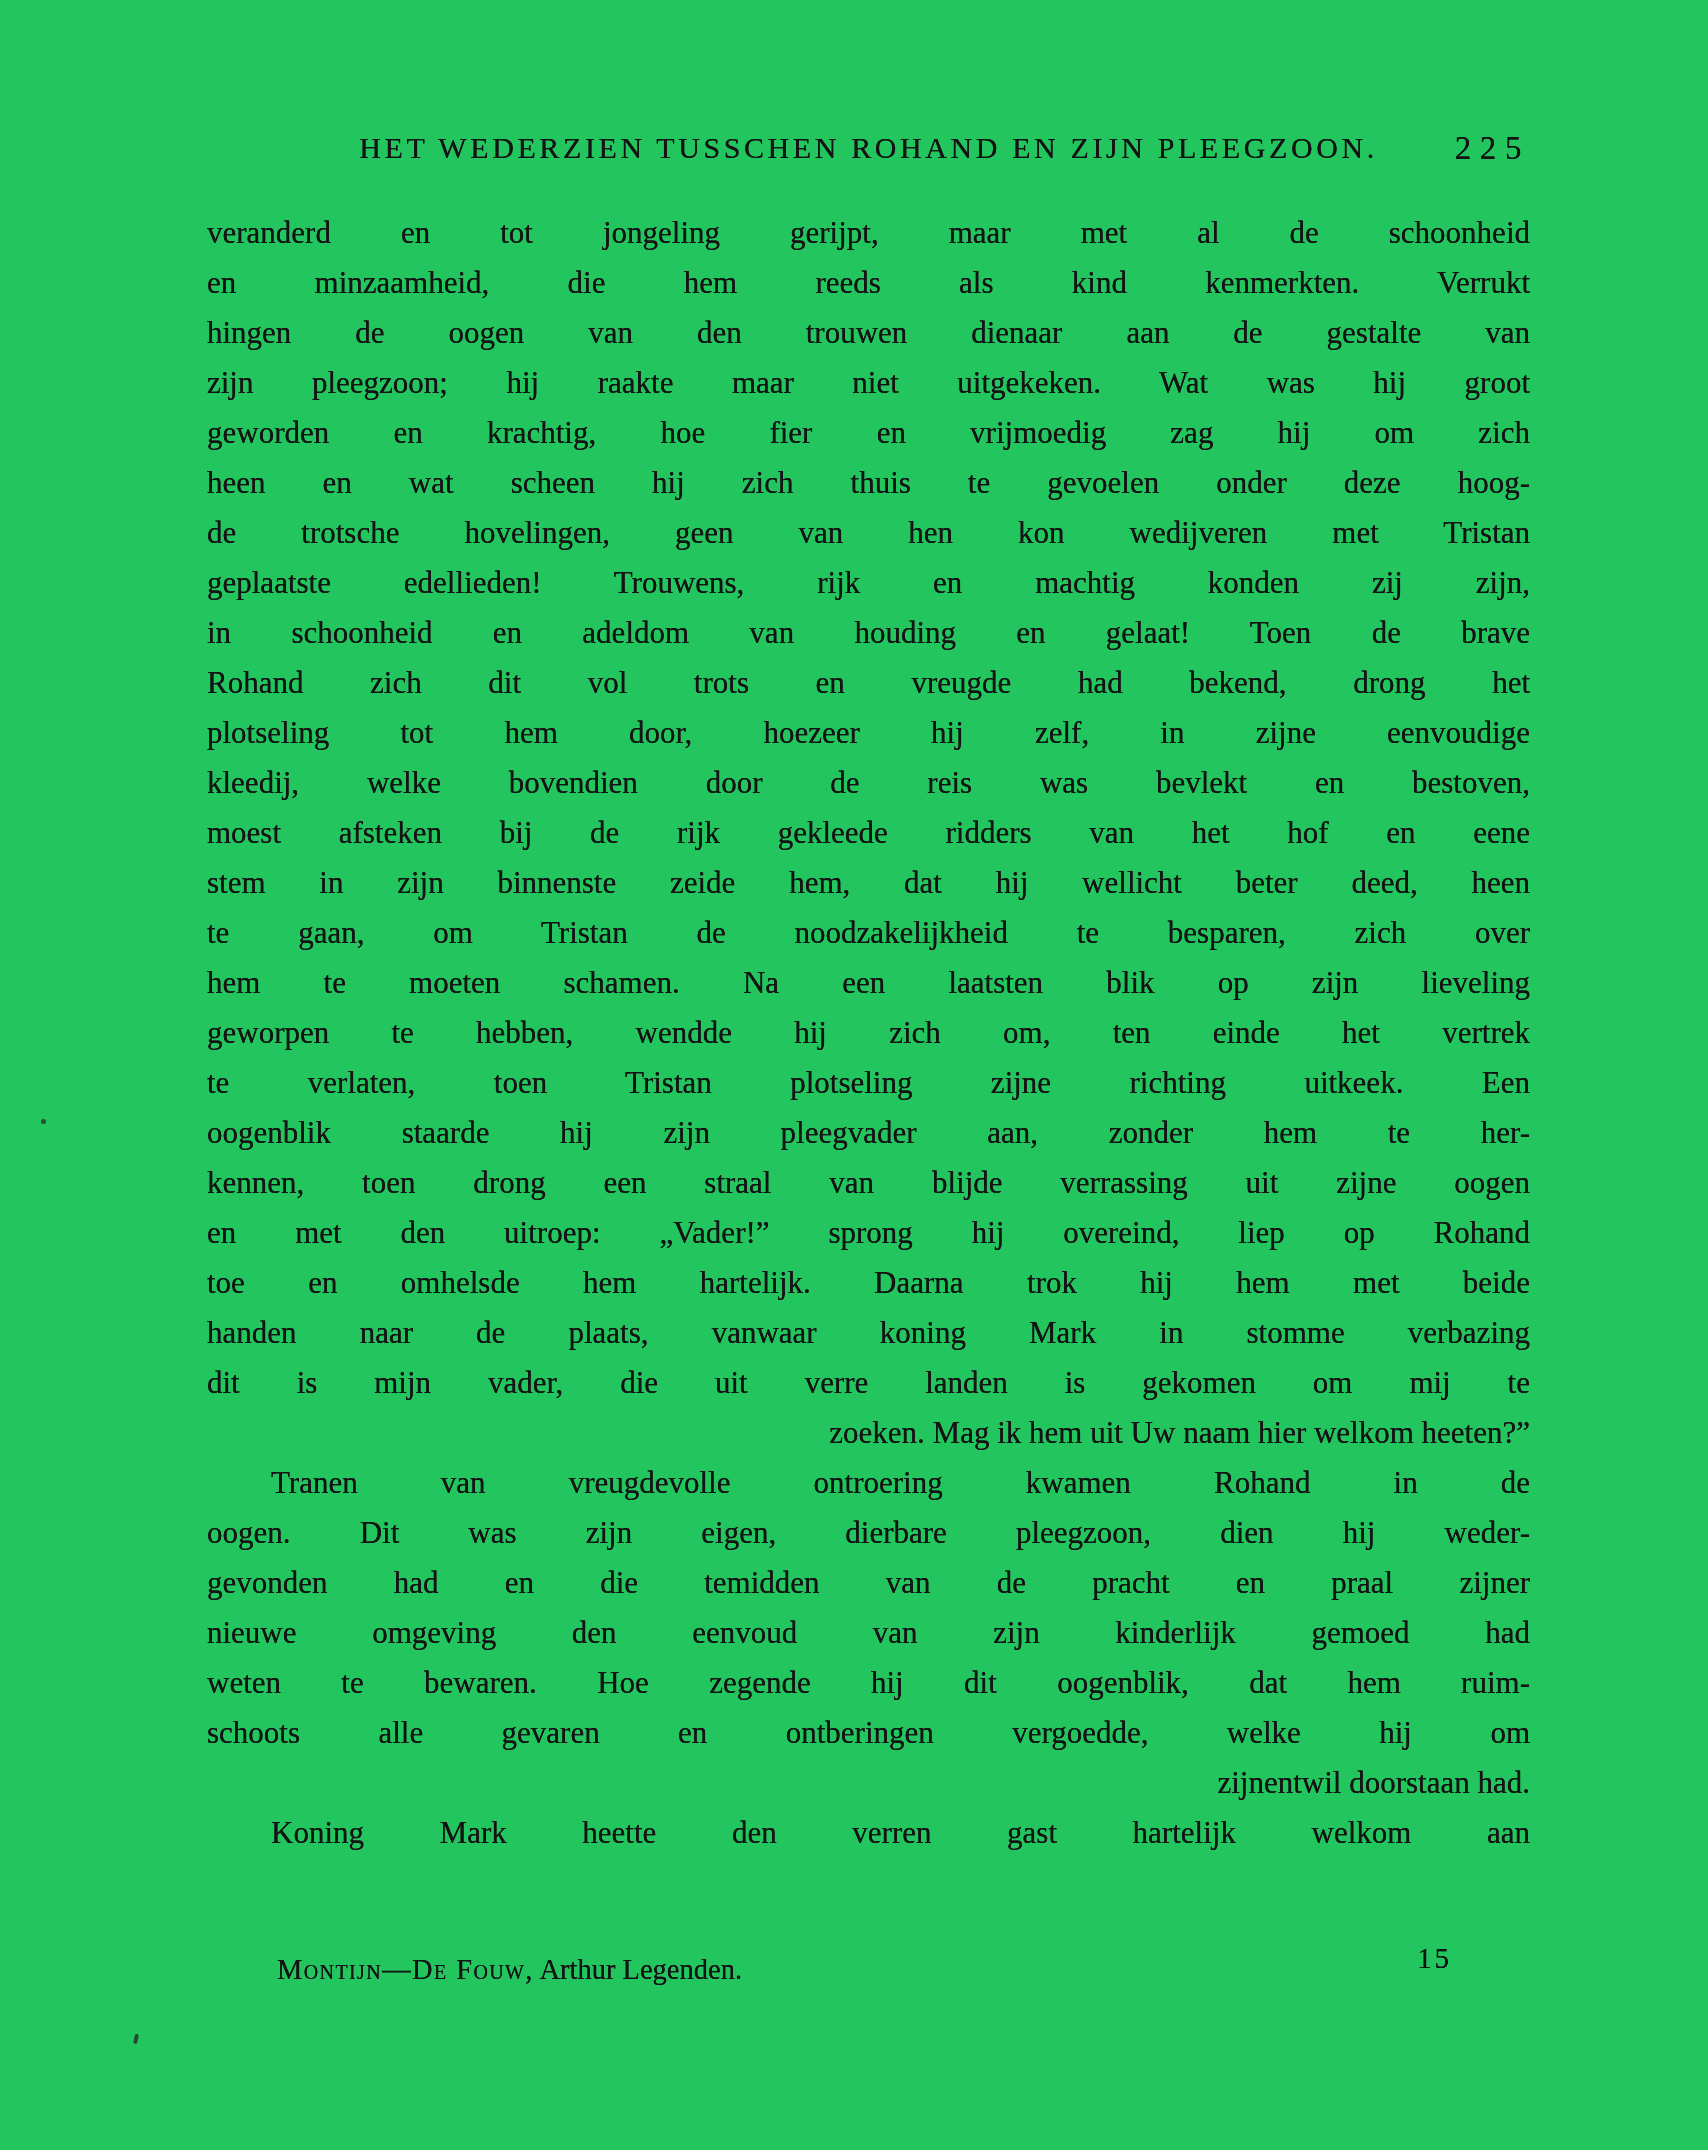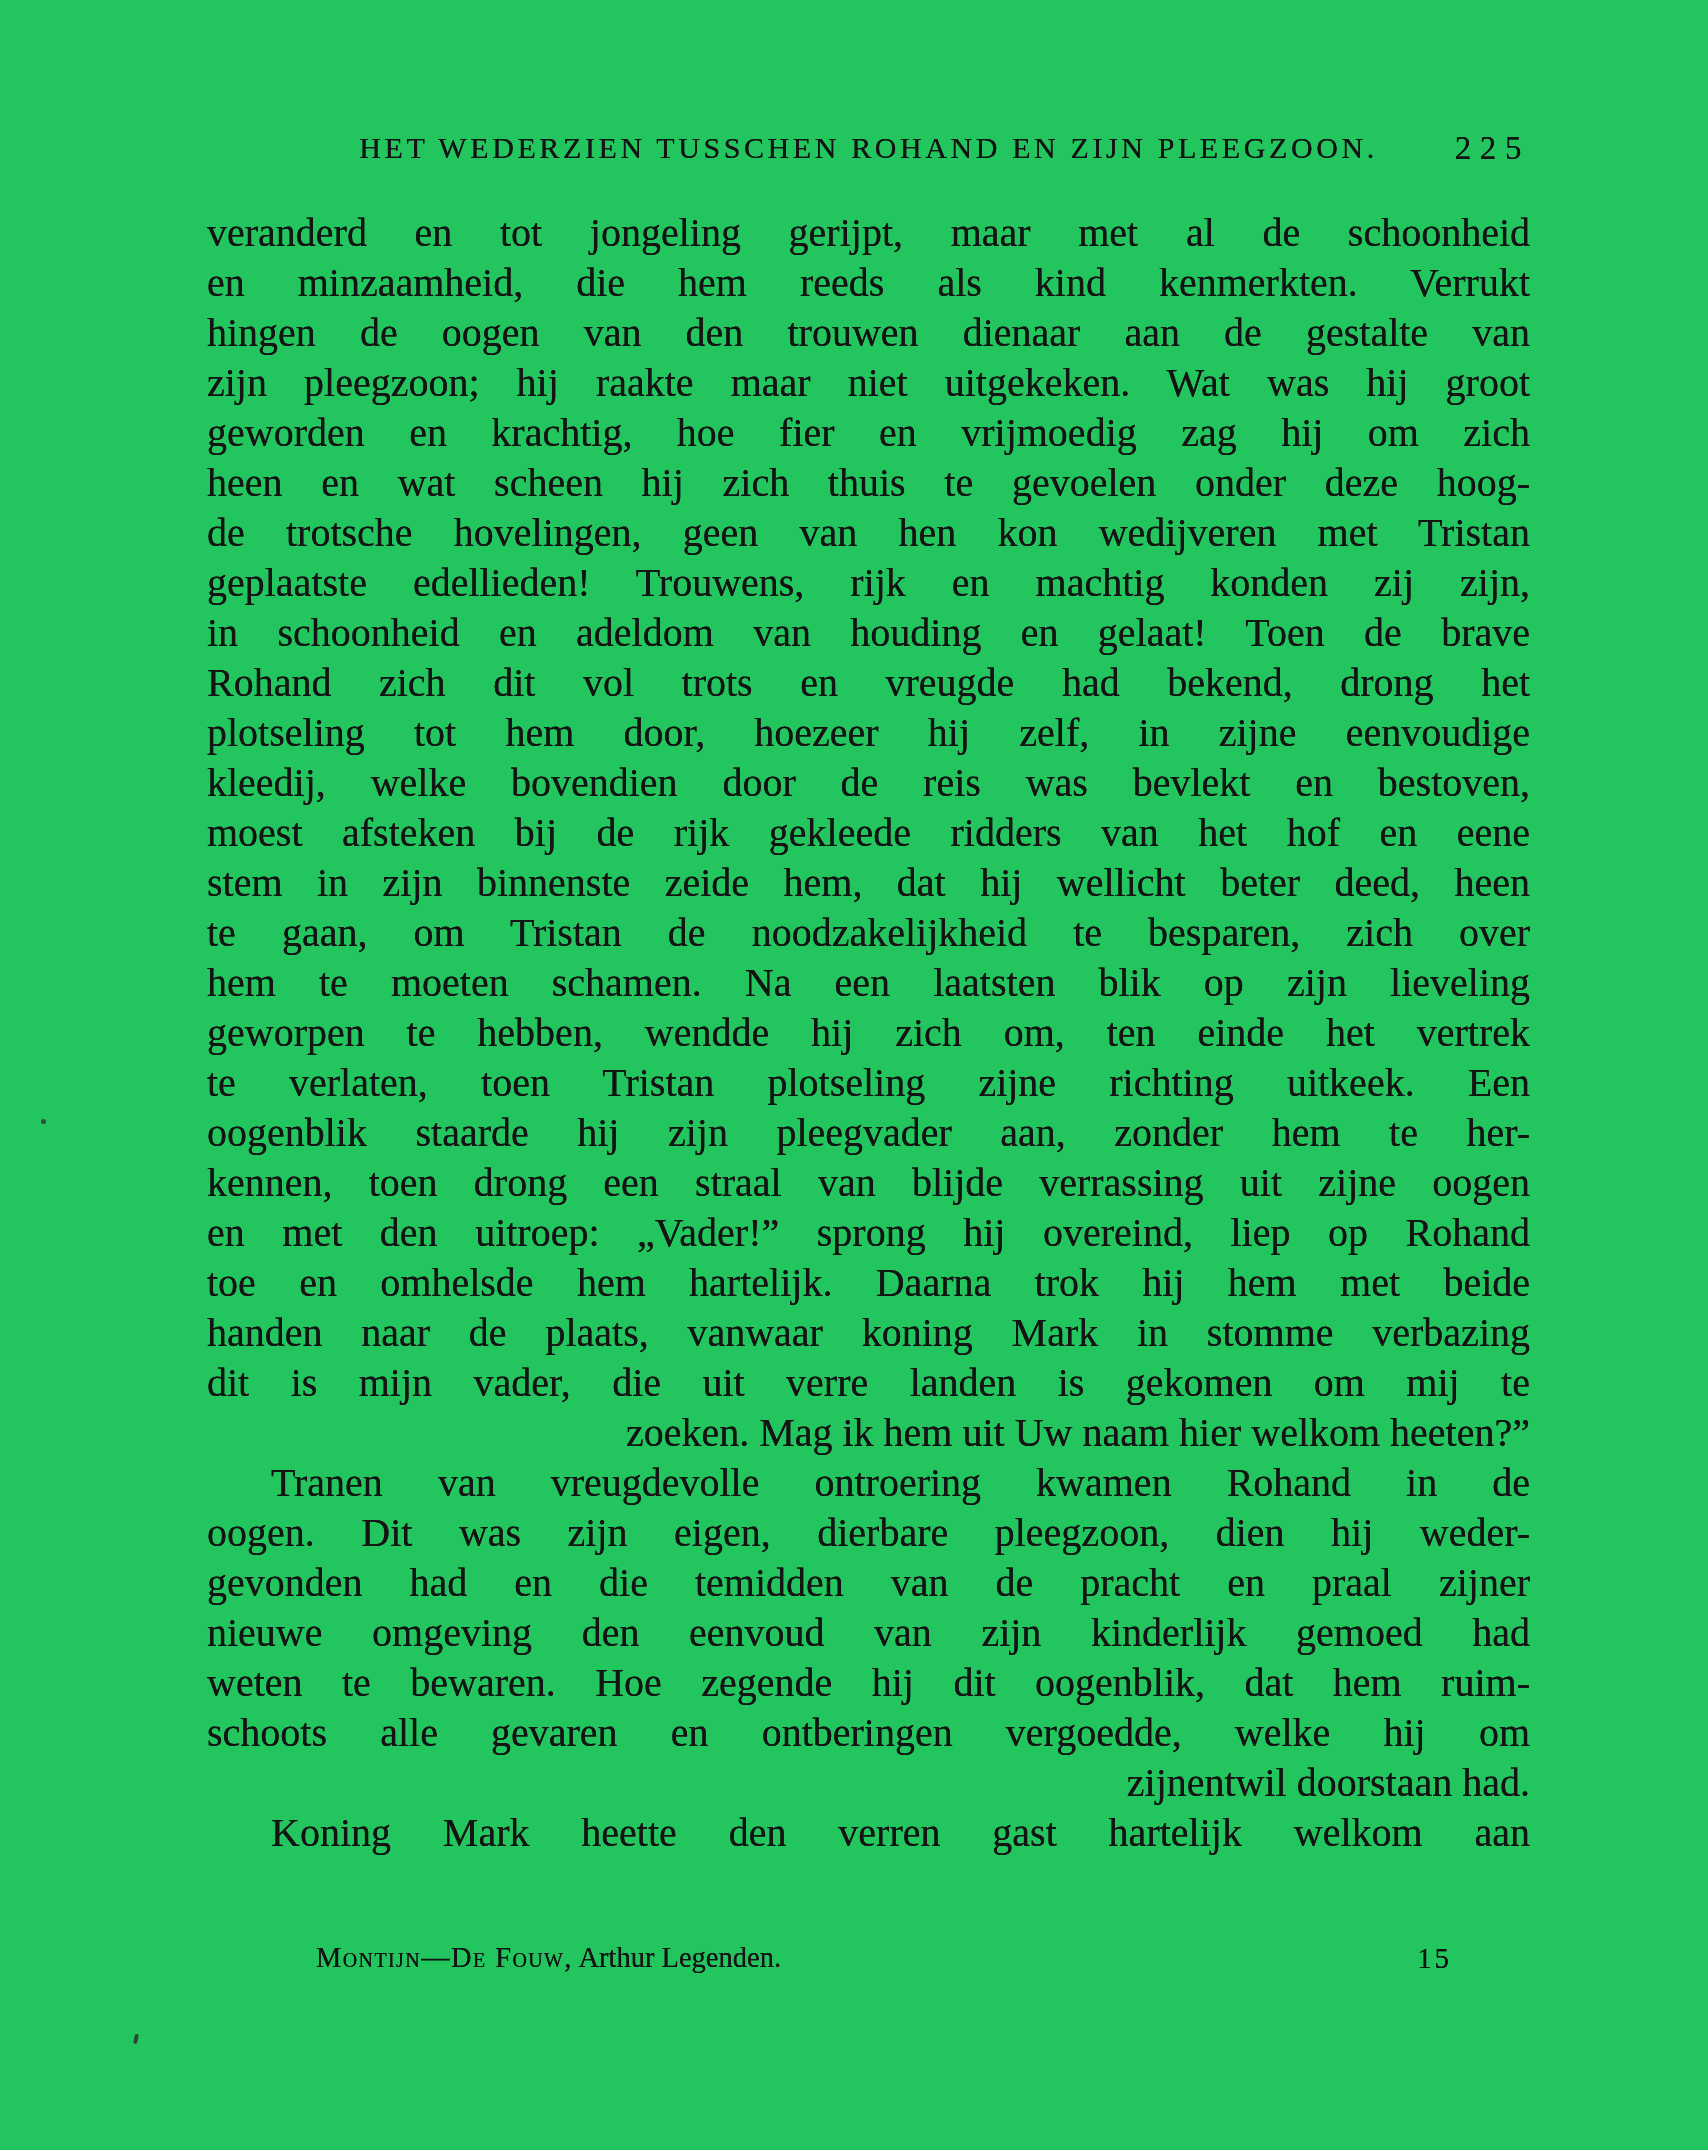--- a/index.html
+++ b/index.html
@@ -37,21 +37,21 @@
     top: -1.4px;
     font-size: 33px;
     letter-spacing: 8.6px;
   }
   
   .body-text {
     position: absolute;
     top: 208px;
     left: 207px;
     width: 1323px;
-    font-size: 40px;
+    font-size: 31px;
     line-height: 50px;
   }
   .line {
     height: 50px;
     overflow: hidden;
     text-align: right;
   }
   .line.justify {
     text-align: justify;
     text-align-last: justify;
@@ -64,23 +64,22 @@
     position: absolute;
     top: 1942px;
     left: 207px;
     width: 1323px;
     height: 43px;
     font-size: 28.5px;
   }
   .imprint {
     position: absolute;
     left: 70px;
-    top: 0;
+    top: 12px;
     white-space: nowrap;
-    margin-left: 39px;
   }
   .imprint .smallcaps {
     font-variant: small-caps;
     letter-spacing: 1.4px;
   }
   .signature-number {
     position: absolute;
     right: 78px;
     top: 0;
     font-size: 29px;

